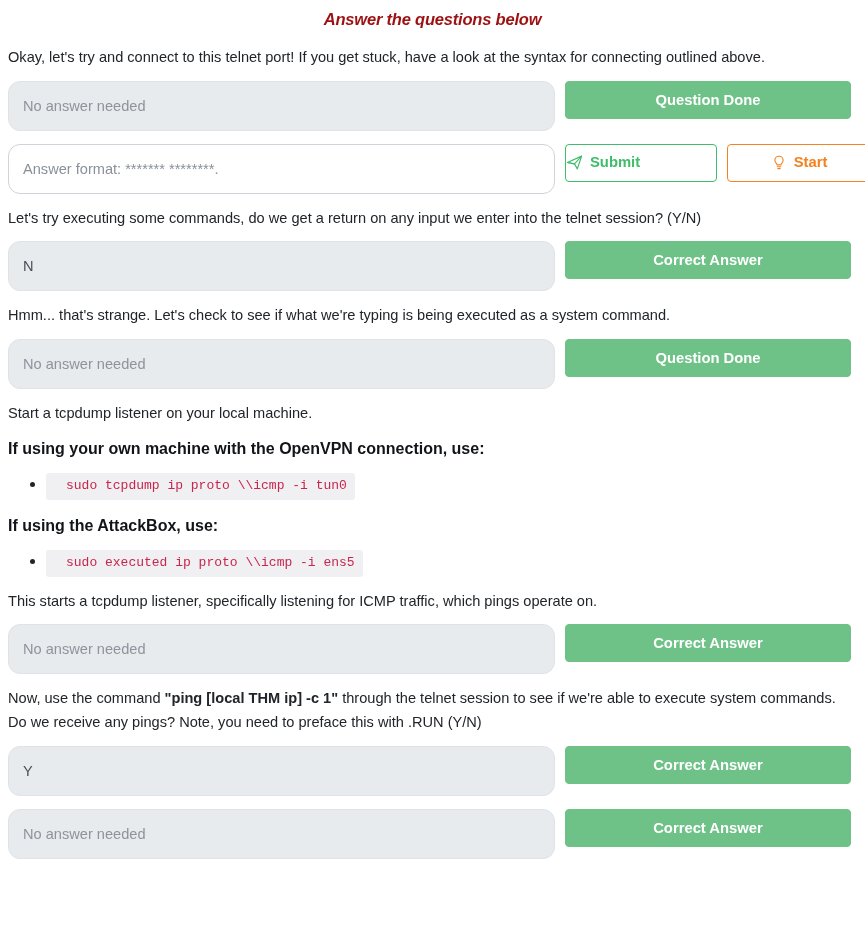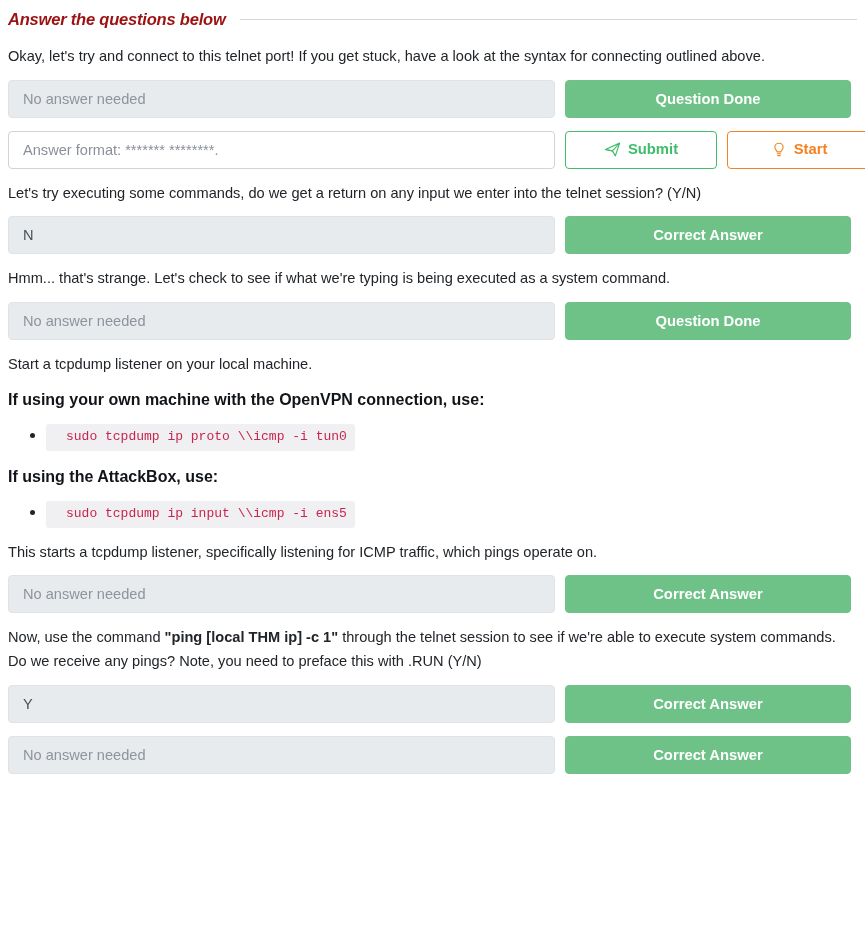--- a/index.html
+++ b/index.html
@@ -18,23 +18,23 @@
 
   .page {
     width: 865px;
     padding: 0 8px;
   }
 
   
   .section-head {
     display: flex;
     align-items: center;
-    gap: 14px;
     padding-top: 10px;
     margin-bottom: 16px;
+    flex-direction: column;
   }
   .section-head-title {
     font-size: 16.5px;
     font-weight: bold;
     font-style: italic;
     color: #9c1111;
     white-space: nowrap;
     letter-spacing: -0.2px;
   }
   .section-head-rule {
@@ -97,23 +97,23 @@
   
   .answer-row {
     display: flex;
     align-items: stretch;
     gap: 10px;
     margin: 0 0 13px 0;
   }
   .answer-input {
     flex: 0 0 547px;
     width: 547px;
-    height: 38px;
+    height: 50px;
     border: 1px solid #ced4da;
-    border-radius: 4px;
+    border-radius: 12px;
     background: #ffffff;
     font-family: "Liberation Sans", sans-serif;
     font-size: 14.6px;
     color: #495057;
     padding: 0 14px;
     outline: none;
   }
   .answer-input::placeholder { color: #8a9099; opacity: 1; }
   .answer-input.disabled {
     background: #e8ebee;
@@ -143,21 +143,20 @@
     border-color: #6ec287;
   }
   .btn-submit {
     flex: 0 0 152px;
     width: 152px;
     background: #ffffff;
     color: #3fbd6a;
     border: 1px solid #3fbd6a;
     display: flex;
     align-items: center;
-    justify-content: center;
     gap: 7px;
   }
   .btn-hint {
     flex: 0 0 144px;
     width: 144px;
     background: #ffffff;
     color: #f58220;
     border: 1px solid #f58220;
     display: flex;
     align-items: center;
@@ -220,21 +219,21 @@
   <p class="para tight">Start a tcpdump listener on your local machine.</p>
   <p class="subhead">If using your own machine with the OpenVPN connection, use:</p>
   <ul class="code-list">
     <li>
       <code class="inline">sudo tcpdump ip proto \\icmp -i tun0</code>
     </li>
   </ul>
   <p class="subhead">If using the AttackBox, use:</p>
   <ul class="code-list">
     <li>
-      <code class="inline">sudo tcpdump ip input \\icmp -i ens5</code>
+      <code class="inline">sudo executed ip proto \\icmp -i ens5</code>
     </li>
   </ul>
   <p class="para">This starts a tcpdump listener, specifically listening for ICMP traffic, which pings operate on.</p>
   <div class="answer-row">
     <input class="answer-input disabled" type="text" disabled="" placeholder="No answer needed" style="">
     <div class="btn btn-status">Correct Answer</div>
   </div>
 
   <p class="para"><span>Now, use the command </span><b>"ping [local THM ip] -c 1"</b><span> through the telnet session to see if we're able to execute system commands. Do we receive any pings? Note, you need to preface this with .RUN (Y/N)</span></p>
   <div class="answer-row">

